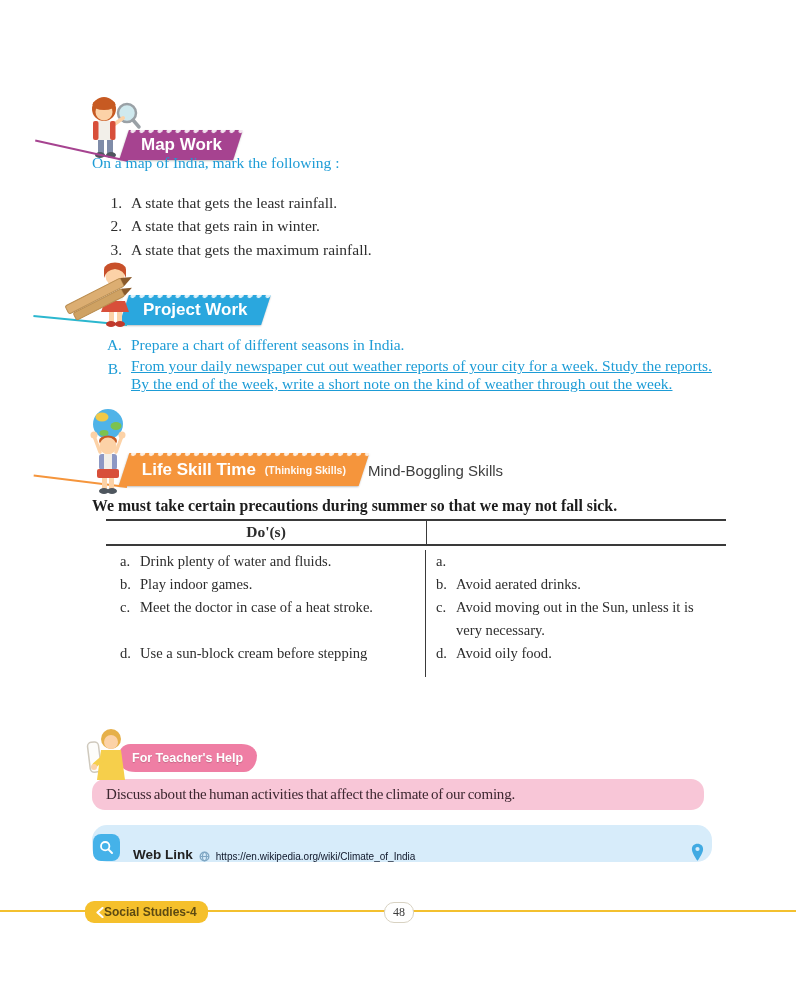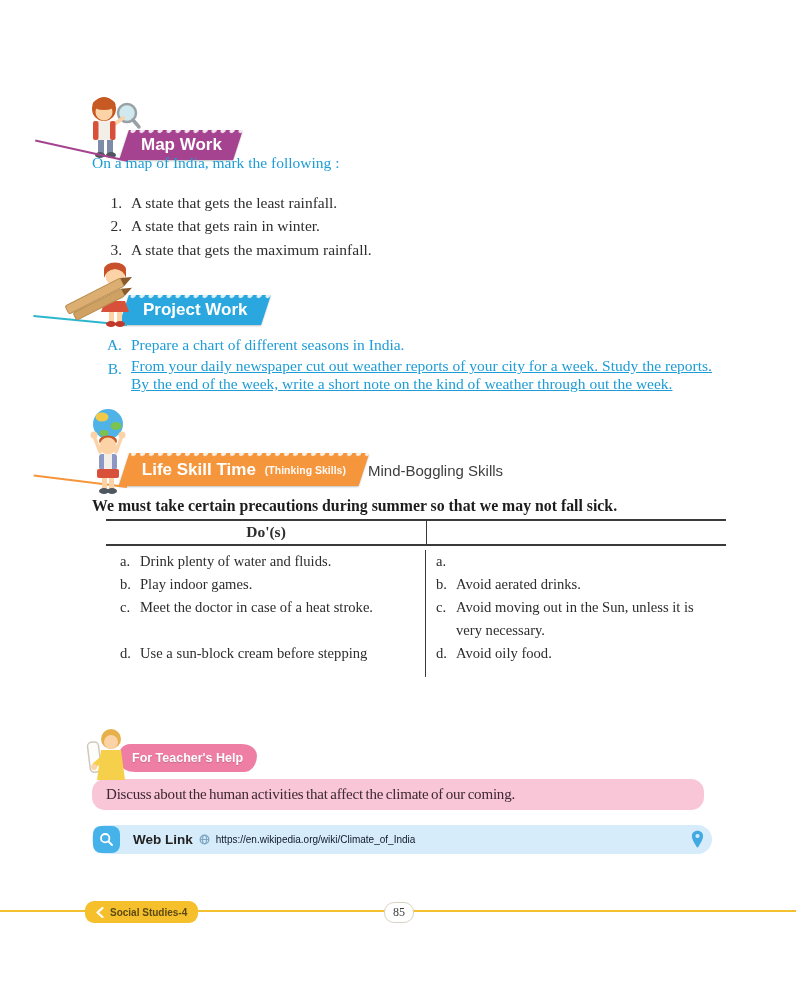--- a/index.html
+++ b/index.html
@@ -62,35 +62,35 @@
   #teacher-ribbon{position:absolute;left:118px;top:744px;height:28px;padding:0 14px;
                   background:#ef7ea4;border-radius:14px 18px 15px 20px/16px 13px 19px 15px;
                   display:flex;align-items:center;color:#fff;
                   font-family:"Liberation Sans",sans-serif;font-weight:bold;font-size:12.5px;
                   text-shadow:0 1px 1px rgba(0,0,0,.18);}
   #teacher-note{position:absolute;left:92px;top:779px;width:612px;height:31px;background:#f8c6d7;
                 border-radius:13px;display:flex;align-items:center;padding:0 14px;box-sizing:border-box;
                 font-size:15px;color:#3d2730;letter-spacing:-.2px;word-spacing:-1px;}
 
   
-  #weblink-bar{position:absolute;left:92px;top:825px;width:620px;height:29px;background:#d7ecfa;
-               border-radius:15px;display:flex;align-items:center;
+  #weblink-bar{position:absolute;left:92px;top:825px;width:620px;height:37px;background:#d7ecfa;
+               border-radius:15px;display:flex;align-items:flex-end;
                font-family:"Liberation Sans",sans-serif;}
   #weblink-search{width:27px;height:27px;border-radius:8px;background:#45b2e9;flex:none;
                   display:flex;align-items:center;justify-content:center;margin:1px;}
   #weblink-label{font-weight:bold;font-size:13.5px;color:#222;margin:0 6px 0 12px;}
   #weblink-globe{margin-right:6px;display:flex;align-items:center;}
   #weblink-url{font-size:10px;color:#0f172a;}
   #weblink-pin{margin-left:auto;margin-right:8px;display:flex;align-items:center;}
 
   
   #footer-line{position:absolute;left:0;top:910px;width:796px;border-top:2.5px solid #f3c02f;}
   #footer-pill{position:absolute;left:85px;top:901px;height:22px;padding:0 11px;background:#f5c02c;
-               border-radius:9px;display:flex;align-items:center;gap:6px;
-               font-family:"Liberation Sans",sans-serif;font-weight:bold;font-size:10px;color:#5d4a12;}
+               border-radius:9px;display:flex;align-items:center;
+               font-family:"Liberation Sans",sans-serif;font-weight:bold;font-size:12px;color:#5d4a12;}
   #footer-page{position:absolute;left:384px;top:902px;width:28px;height:19px;background:#fff;
                border:1.5px solid #d8d2c2;border-radius:10px;display:flex;align-items:center;
                justify-content:center;font-size:12px;color:#3b3b3b;}
 
   .mascot{position:absolute;}
 </style>
 </head>
 <body>
 
 <div class="page">
@@ -295,16 +295,16 @@
   </div>
 
   <div id="footer-line"></div>
   <div id="footer-pill">
     <svg width="8" height="11" viewBox="0 0 8 11">
       <polyline points="6.5,1 1.5,5.5 6.5,10" fill="none" stroke="#ffffff" stroke-width="2.2" stroke-linecap="round" stroke-linejoin="round"></polyline>
     </svg>
     <span>Social Studies-4</span>
   </div>
   <div id="footer-page">
-    <span>85</span>
+    <span>48</span>
   </div>
 
 </div>
 
 </body></html>

